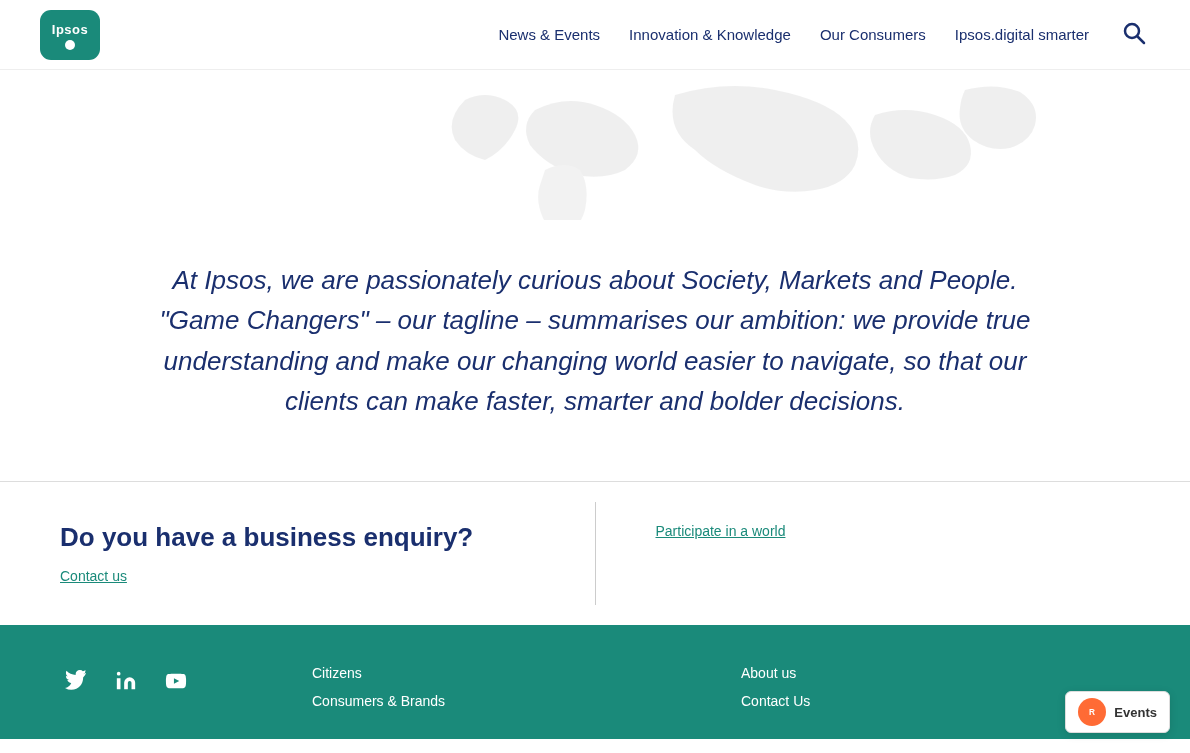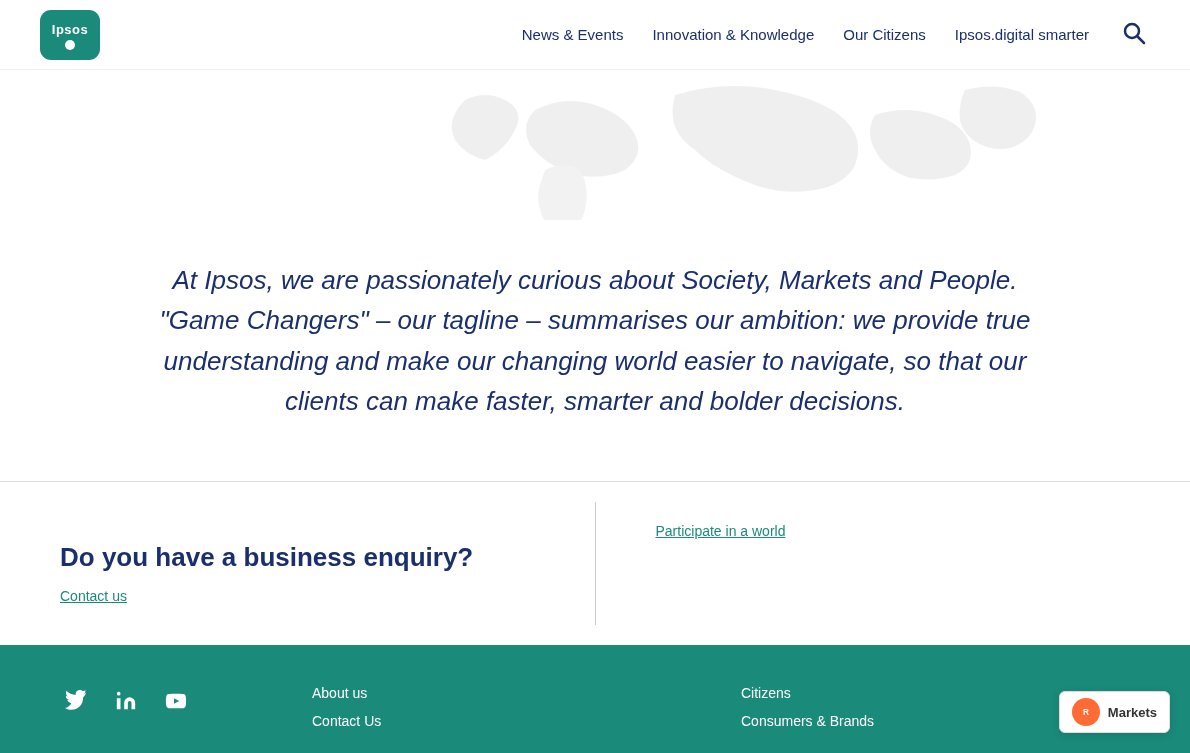--- a/index.html
+++ b/index.html
@@ -114,21 +114,20 @@
     .cta-divider {
       width: 1px;
       background: #ccc;
       margin: 20px 0;
     }
     .cta-heading {
       color: #1a2f6e;
       font-size: 26px;
       font-weight: 700;
       margin-bottom: 14px;
-      margin-top: 20px;
     }
     .cta-link {
       color: #1a8a7a;
       font-size: 14px;
       text-decoration: underline;
       cursor: pointer;
     }
 
     
     .footer {
@@ -212,21 +211,21 @@
     <div class="logo-box">
       <div>
         <span class="logo-text-inner">Ipsos</span>
         <span class="logo-dot"></span>
       </div>
     </div>
   </div>
   <nav>
     <a class="nav-link" href="#">News &amp; Events</a>
     <a class="nav-link" href="#">Innovation &amp; Knowledge</a>
-    <a class="nav-link" href="#">Our Citizens</a>
+    <a class="nav-link" href="#">Our Consumers</a>
     <a class="nav-link" href="#">Ipsos.digital smarter</a>
     <button class="search-icon-btn" aria-label="Search">
       <svg width="24" height="24" viewBox="0 0 24 24" fill="none" stroke="#1a2f6e" stroke-width="2.5" stroke-linecap="round">
         <circle cx="10" cy="10" r="7"></circle>
         <line x1="15.5" y1="15.5" x2="22" y2="22"></line>
       </svg>
     </button>
   </nav>
 </header>
 
@@ -273,31 +272,31 @@
         </svg>
       </div>
       <div class="social-icon">
         <svg viewBox="0 0 24 24">
           <path d="M22.54 6.42a2.78 2.78 0 00-1.95-1.96C18.88 4 12 4 12 4s-6.88 0-8.59.46A2.78 2.78 0 001.46 6.42 29 29 0 001 12a29 29 0 00.46 5.58 2.78 2.78 0 001.95 1.96C5.12 20 12 20 12 20s6.88 0 8.59-.46a2.78 2.78 0 001.95-1.96A29 29 0 0023 12a29 29 0 00-.46-5.58z"></path>
           <polygon fill="#1a8a7a" points="9.75 15.02 15.5 12 9.75 8.98 9.75 15.02"></polygon>
         </svg>
       </div>
     </div>
     <div class="footer-links-col">
+      <a class="footer-link" href="#">Citizens</a>
+      <a class="footer-link" href="#">Consumers &amp; Brands</a>
+    </div>
+    <div class="footer-links-col">
       <a class="footer-link" href="#">About us</a>
       <a class="footer-link" href="#">Contact Us</a>
-    </div>
-    <div class="footer-links-col">
-      <a class="footer-link" href="#">Citizens</a>
-      <a class="footer-link" href="#">Consumers &amp; Brands</a>
     </div>
   </div>
 </footer>
 
 <div class="revain-badge">
   <div class="revain-logo">
     <svg width="18" height="18" viewBox="0 0 24 24" fill="none">
       <circle cx="12" cy="12" r="10" fill="#ff6b35"></circle>
       <text x="12" y="16" text-anchor="middle" fill="#fff" font-size="11" font-weight="bold">R</text>
     </svg>
   </div>
-  <span>Markets</span>
+  <span>Events</span>
 </div>
 
 </body></html>

